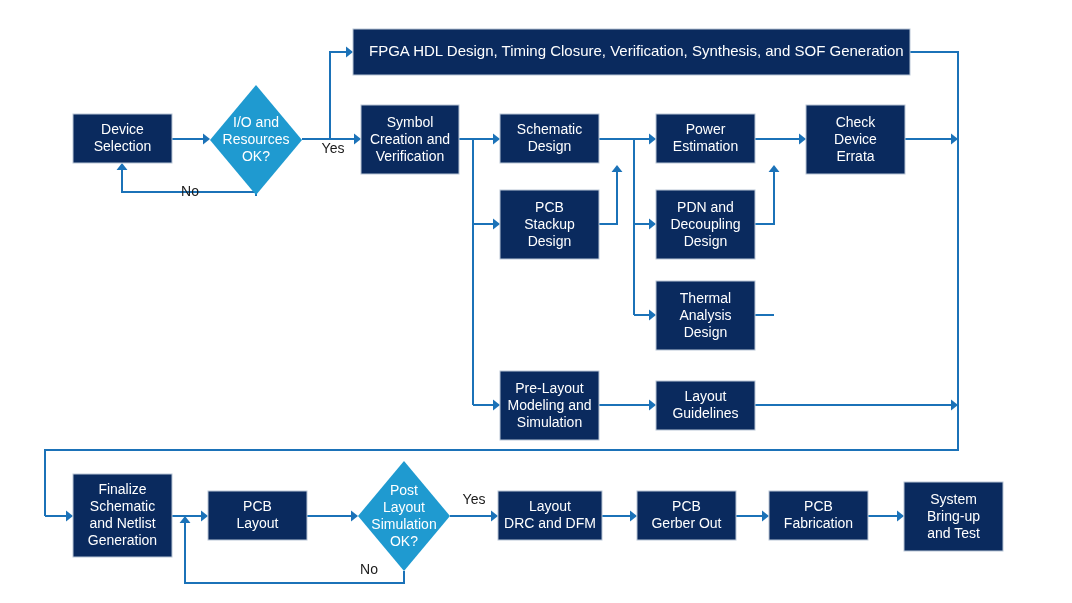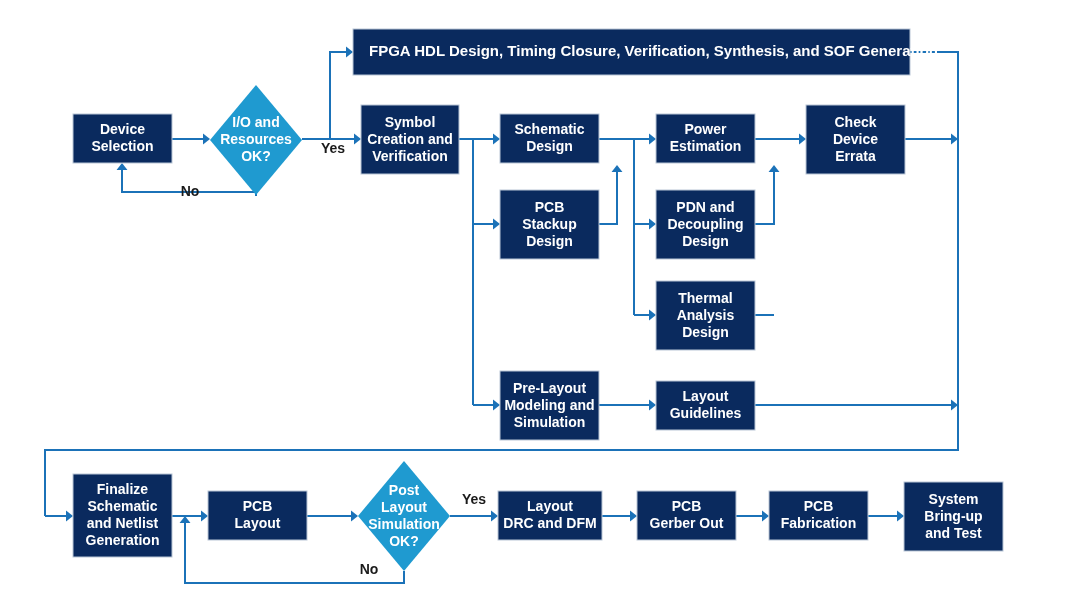--- a/index.html
+++ b/index.html
@@ -11,21 +11,20 @@
   body {
     width: 1072px;
     height: 603px;
     overflow: hidden;
     font-family: "Liberation Sans", sans-serif;
   }
   #flow-root {
     position: relative;
     width: 1044px;
     height: 603px;
-    font-weight: bold;
   }
   svg#flowchart {
     display: block;
     width: 1072px;
     height: 603px;
   }
   .proc-rect {
     fill: #0a2a5e;
     stroke: #b9c6d6;
     stroke-width: 1;

